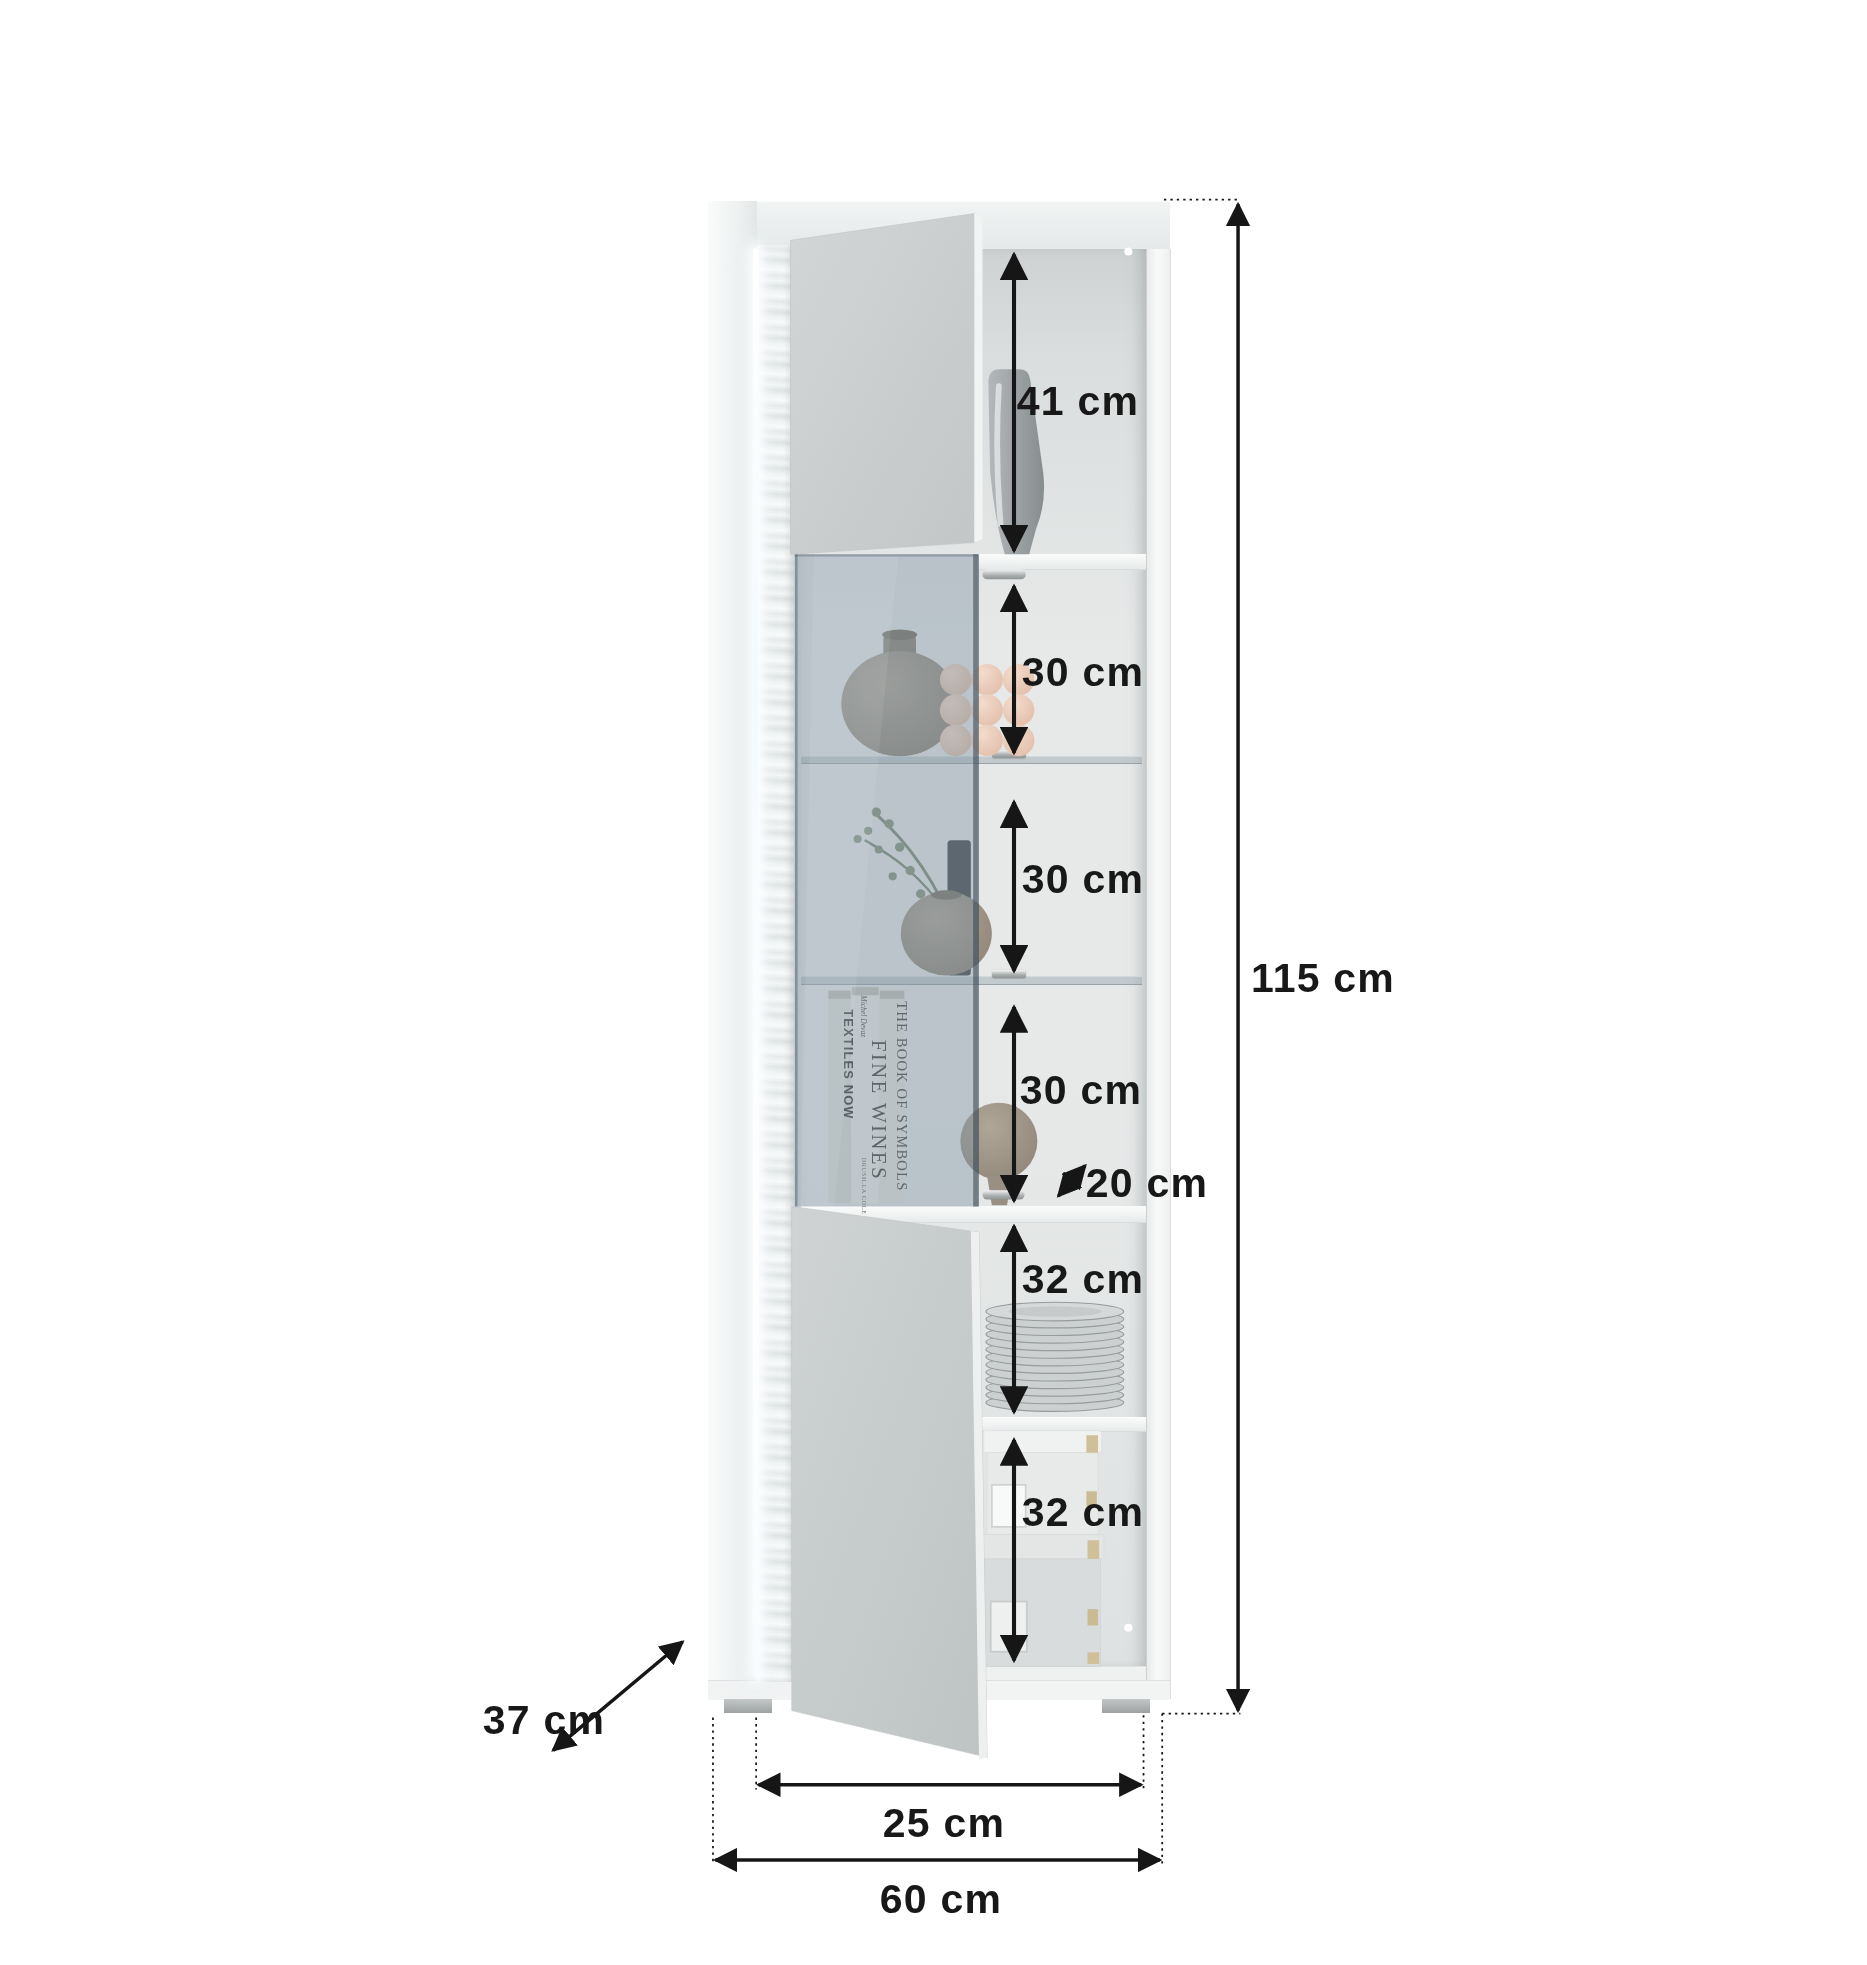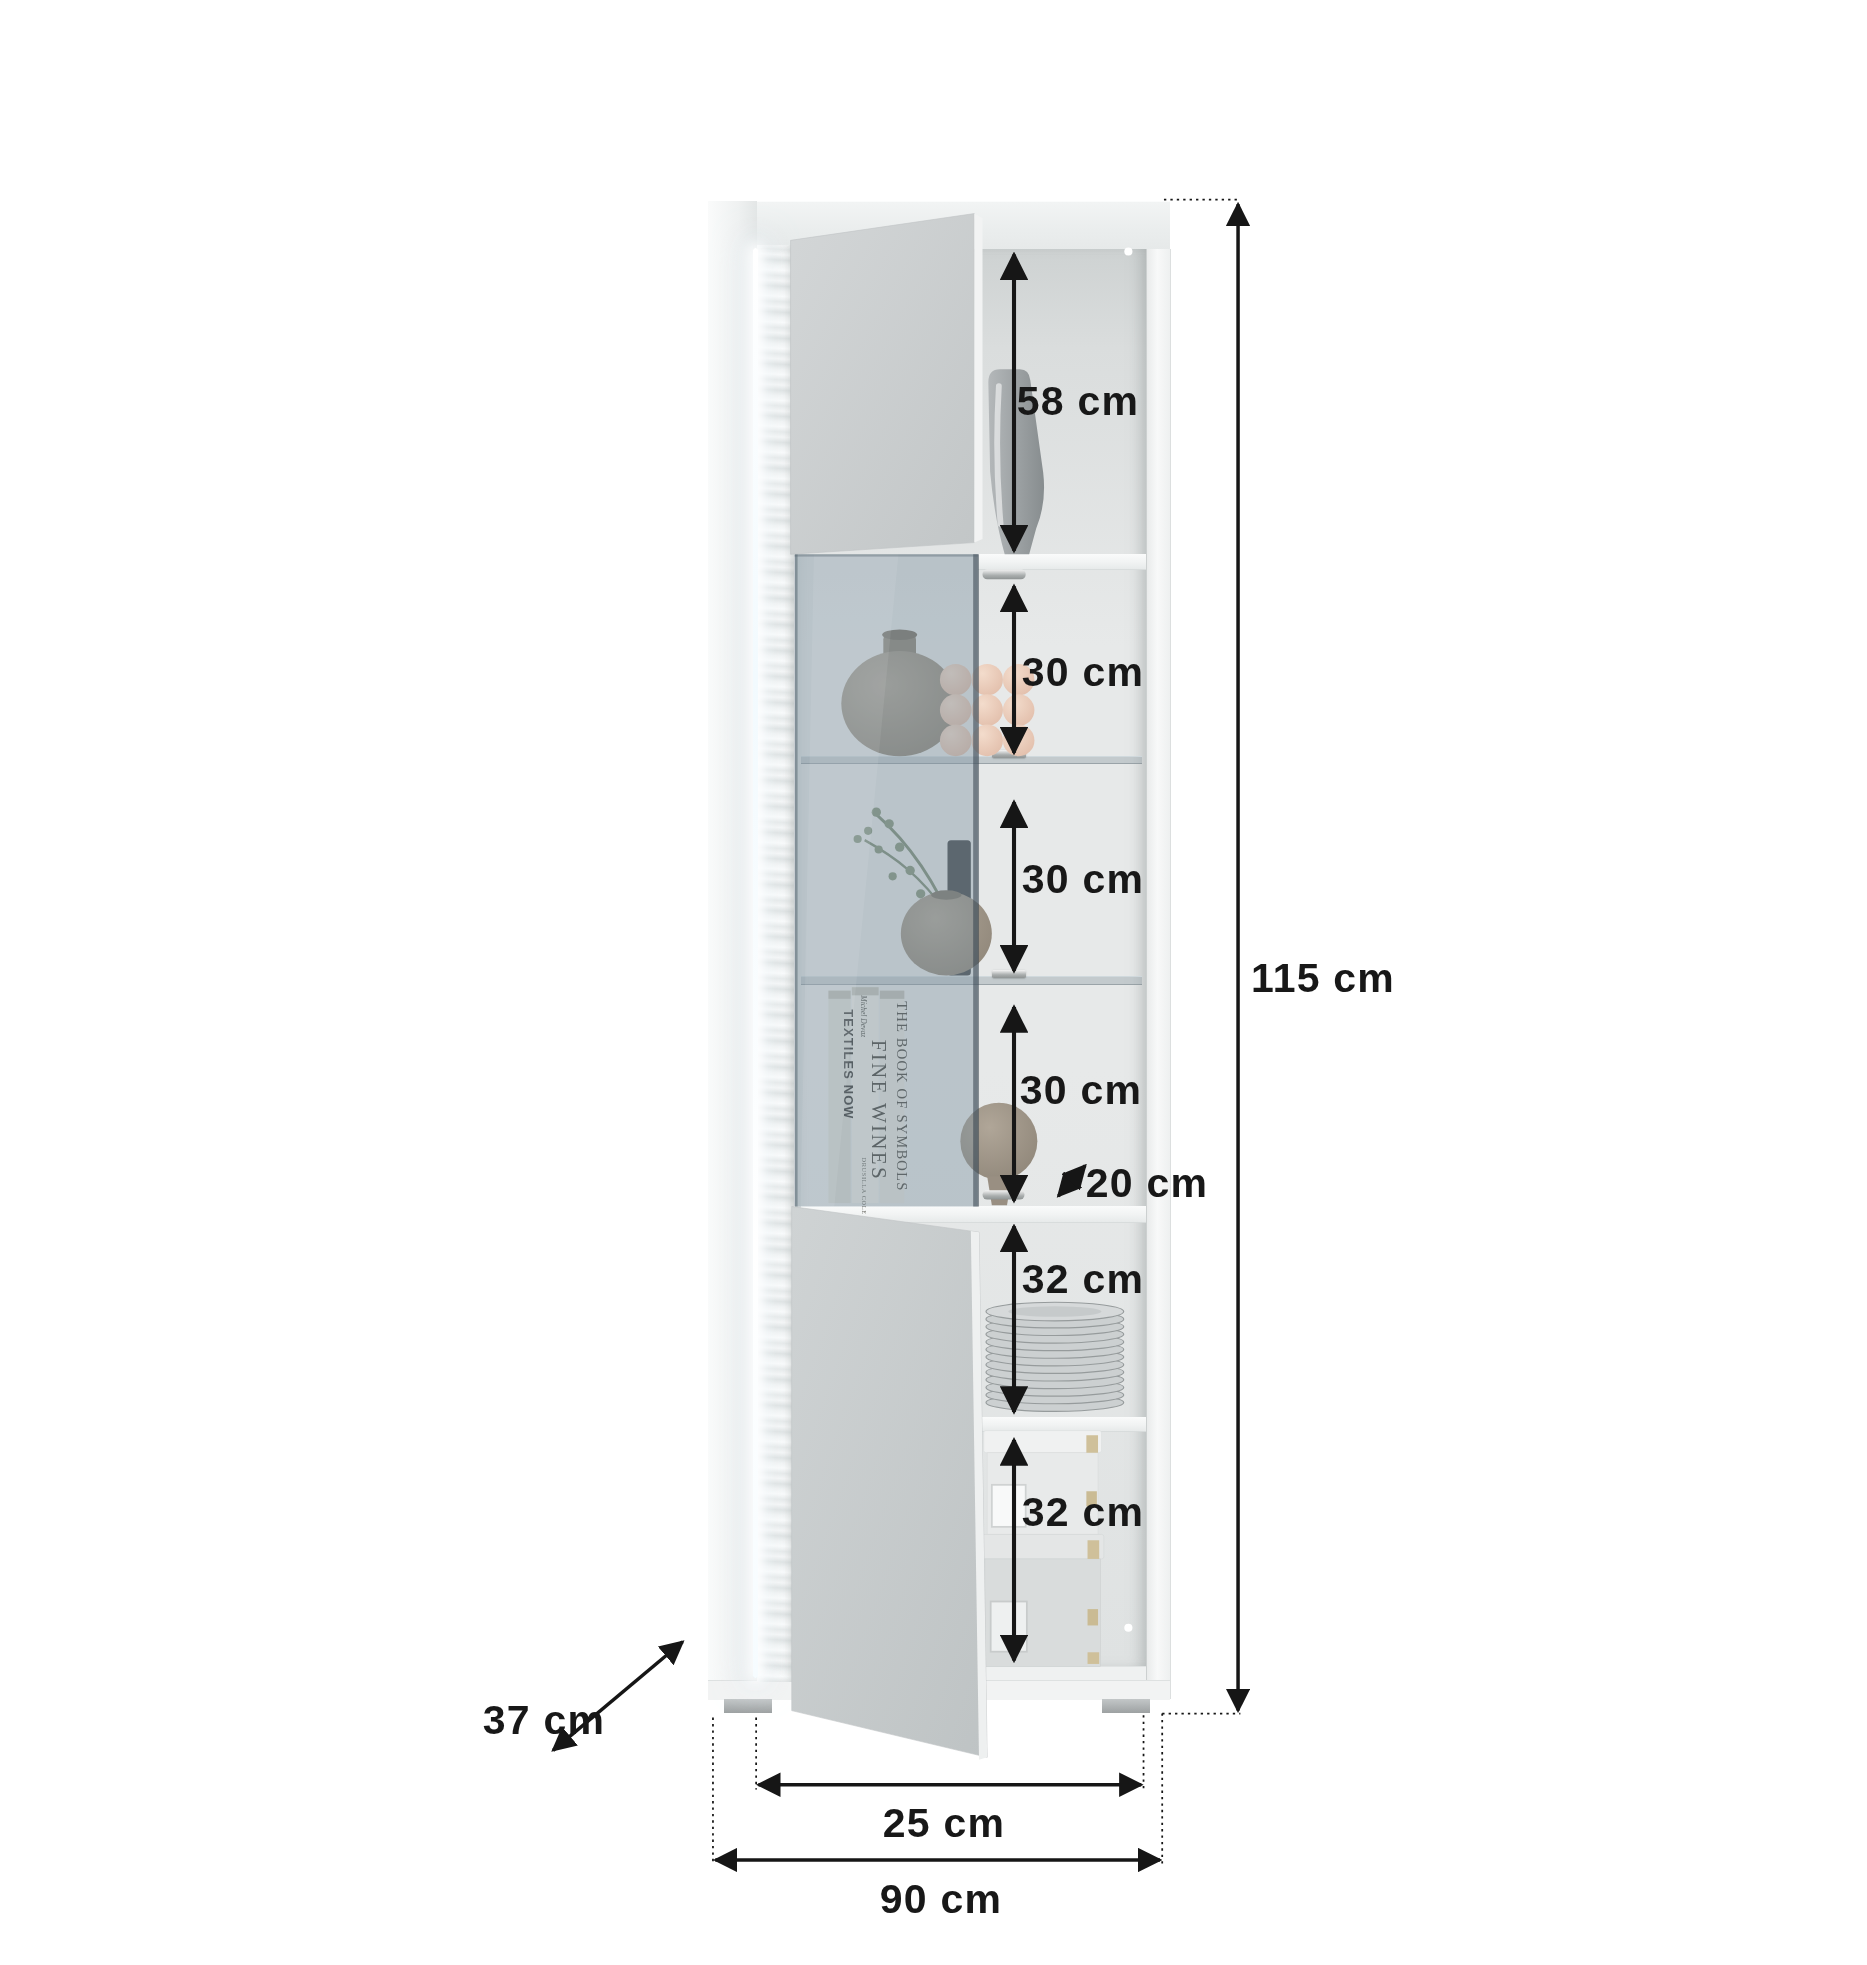--- a/index.html
+++ b/index.html
@@ -245,24 +245,24 @@
       <line x1="1995" y1="342" x2="2126" y2="342"></line>
       <line x1="1992" y1="2937" x2="2126" y2="2937"></line>
       <line x1="1222" y1="2944" x2="1222" y2="3196"></line>
       <line x1="1296" y1="2944" x2="1296" y2="3067"></line>
       <line x1="1960" y1="2940" x2="1960" y2="3067"></line>
       <line x1="1992" y1="2937" x2="1992" y2="3196"></line>
     </g>
   </g>
 </svg>
 
-<span class="dim" style="left:1078px;top:401px">58 cm</span>
+<span class="dim" style="left:1078px;top:401px">41 cm</span>
 <span class="dim" style="left:1083px;top:672px">30 cm</span>
 <span class="dim" style="left:1083px;top:879px">30 cm</span>
 <span class="dim" style="left:1081px;top:1090px">30 cm</span>
 <span class="dim" style="left:1147px;top:1183px">20 cm</span>
 <span class="dim" style="left:1083px;top:1279px">32 cm</span>
 <span class="dim" style="left:1083px;top:1512px">32 cm</span>
 <span class="dim" style="left:1323px;top:978px">115 cm</span>
 <span class="dim" style="left:544px;top:1720px">37 cm</span>
 <span class="dim" style="left:944px;top:1823px">25 cm</span>
-<span class="dim" style="left:941px;top:1899px">90 cm</span>
+<span class="dim" style="left:941px;top:1899px">60 cm</span>
 
 
 </body></html>

